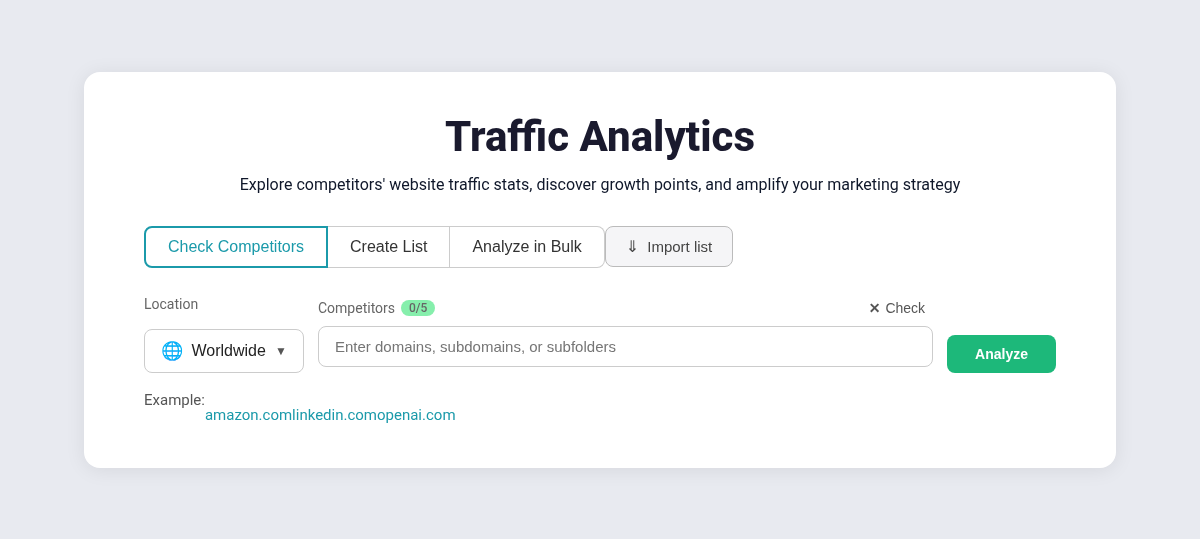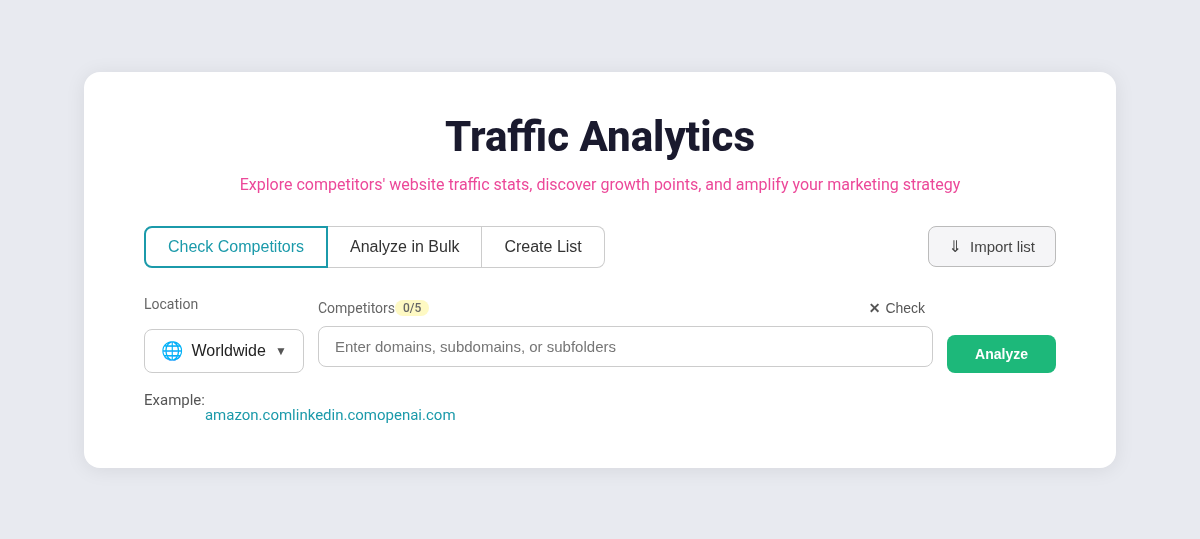--- a/index.html
+++ b/index.html
@@ -30,28 +30,27 @@
       text-align: center;
       font-size: 42px;
       font-weight: 800;
       color: #1a1a2e;
       margin-bottom: 14px;
     }
 
     .subtitle {
       text-align: center;
       font-size: 16px;
-      color: #ec4899;
+      color: #0f172a;
       margin-bottom: 32px;
     }
 
     .tabs-row {
       display: flex;
       align-items: center;
-      justify-content: space-between;
       margin-bottom: 28px;
     }
 
     .tabs {
       display: flex;
       gap: 0;
     }
 
     .tab {
       padding: 10px 22px;
@@ -107,24 +106,25 @@
 
     .field-label {
       font-size: 14px;
       color: #666;
       font-weight: 400;
     }
 
     .competitors-label-row {
       display: flex;
       align-items: center;
+      gap: 6px;
     }
 
     .competitors-badge {
-      background: #fef9c3;
+      background: #86efac;
       border-radius: 20px;
       padding: 1px 8px;
       font-size: 12px;
       color: #666;
       font-weight: 500;
     }
 
     .location-btn {
       display: flex;
       align-items: center;
@@ -223,22 +223,22 @@
 <body>
 
 <div class="card">
 
   <h1 class="title">Traffic Analytics</h1>
   <p class="subtitle">Explore competitors' website traffic stats, discover growth points, and amplify your marketing strategy</p>
 
   <div class="tabs-row">
     <div class="tabs">
       <button class="tab active">Check Competitors</button>
+      <button class="tab">Create List</button>
       <button class="tab">Analyze in Bulk</button>
-      <button class="tab">Create List</button>
     </div>
     <button class="import-btn">
       <span style="font-size:16px;">⇓</span>
       <span>Import list</span>
     </button>
   </div>
 
   <div class="full-row">
     <div class="field-group">
       <span class="field-label">Location</span>

